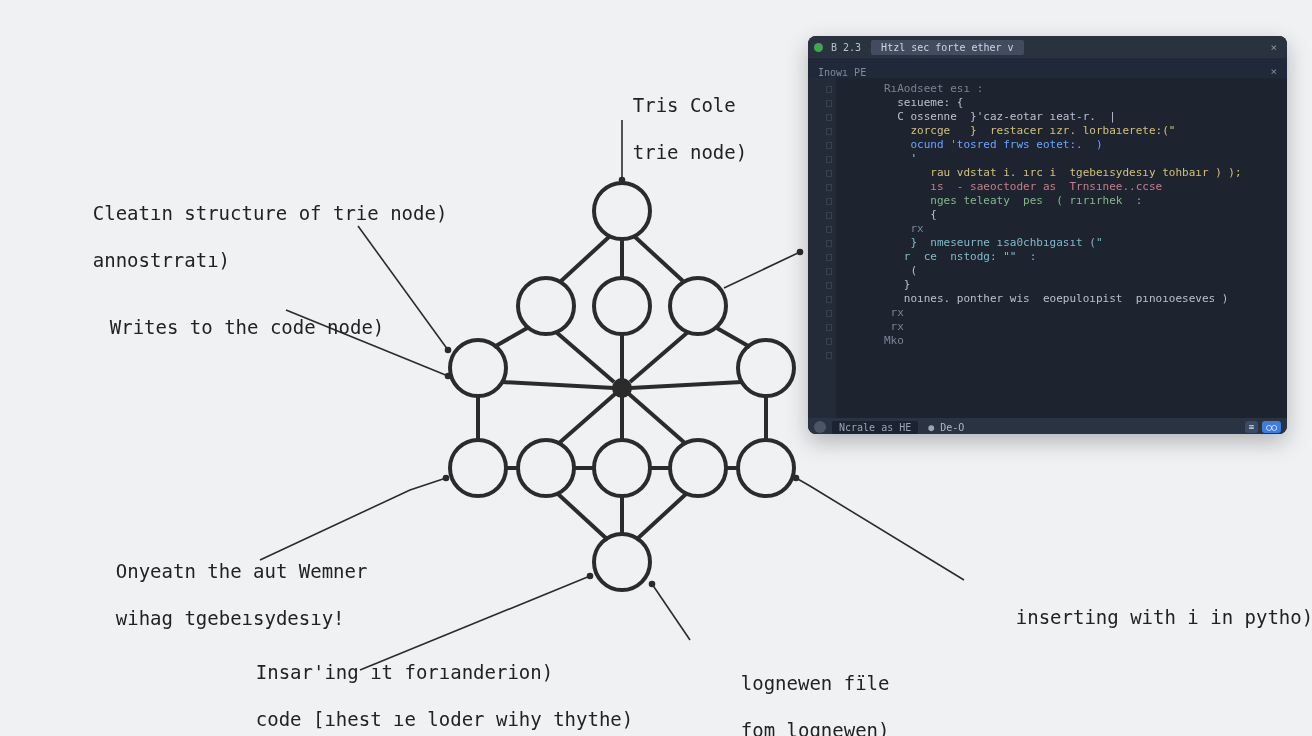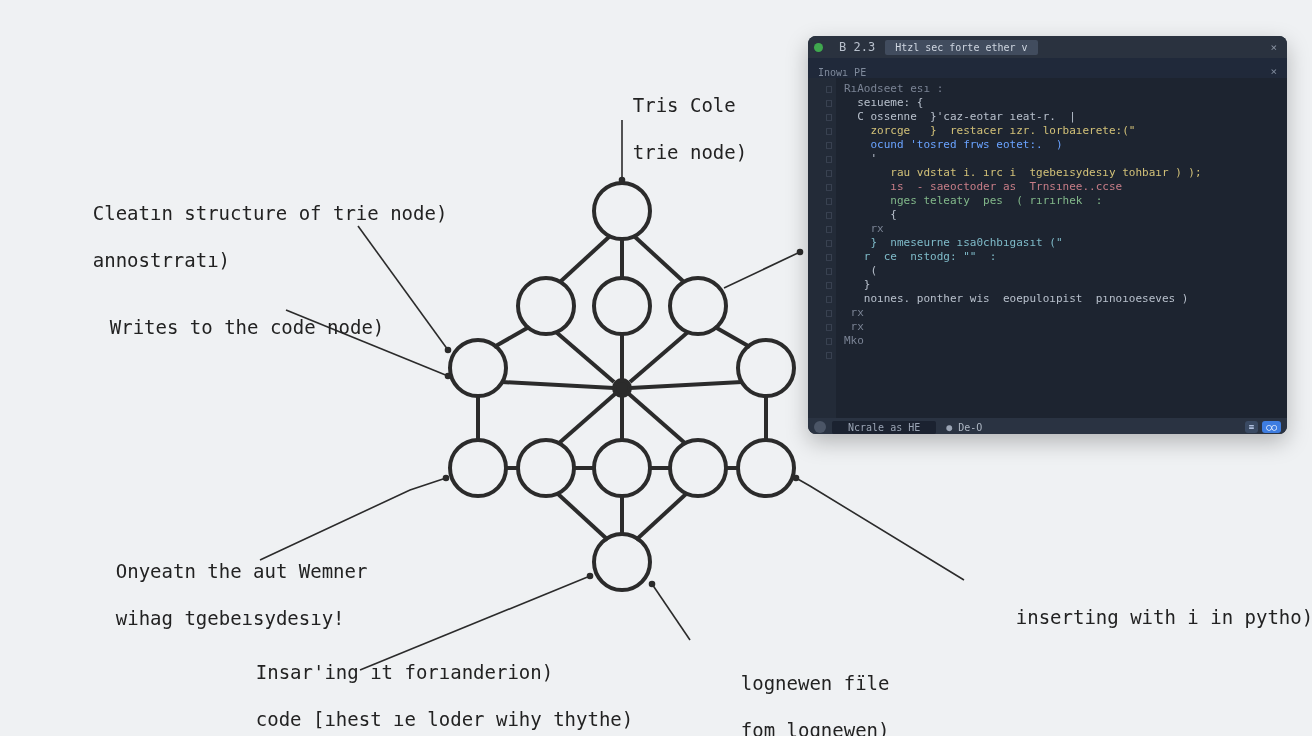--- a/index.html
+++ b/index.html
@@ -56,22 +56,22 @@
     gap: 6px;
   }
   .traffic-dot {
     width: 9px;
     height: 9px;
     border-radius: 50%;
     background: #3fa84e;
   }
   .title-text {
     color: #b8c0cc;
-    font-size: 12px;
-    margin-left: 10px;
+    font-size: 10px;
+    margin-left: 2px;
   }
   .tab {
     margin-left: 4px;
     background: #414c5e;
     color: #cfd6e1;
     font-size: 10px;
     padding: 2px 10px;
     border-radius: 2px;
     position: relative;
     top: 0px;
@@ -110,20 +110,21 @@
   }
   .gutter div { height: 14px; }
   .code {
     flex: 1;
     color: #b8c0cc;
     font-size: 11px;
     padding: 4px 6px 0 8px;
     line-height: 14px;
     white-space: pre;
     overflow: hidden;
+    margin-left: 40px;
   }
   .k-blue   { color: #6aa3ff; }
   .k-yellow { color: #d2c178; }
   .k-red    { color: #c77d87; }
   .k-green  { color: #82b88a; }
   .k-cyan   { color: #7fbbc9; }
   .k-grey   { color: #7a8394; }
 
   .statusbar {
     height: 18px;
@@ -137,21 +138,21 @@
   }
   .status-left {
     display:flex; align-items:center; gap:6px;
   }
   .status-icon {
     width: 12px; height:12px; border-radius:50%;
     background:#4b5566; display:inline-block;
   }
   .status-seg {
     background:#1b2230;
-    padding:1px 16px;
+    padding:1px 7px;
     border-radius:2px;
     color:#9aa4b4;
   }
   .status-toggle {
     margin-left:auto;
     display:flex; gap:4px;
   }
   .mini-btn {
     background:#3a4a63; color:#cfe0ff;
     font-size:9px; padding:1px 4px; border-radius:3px;

